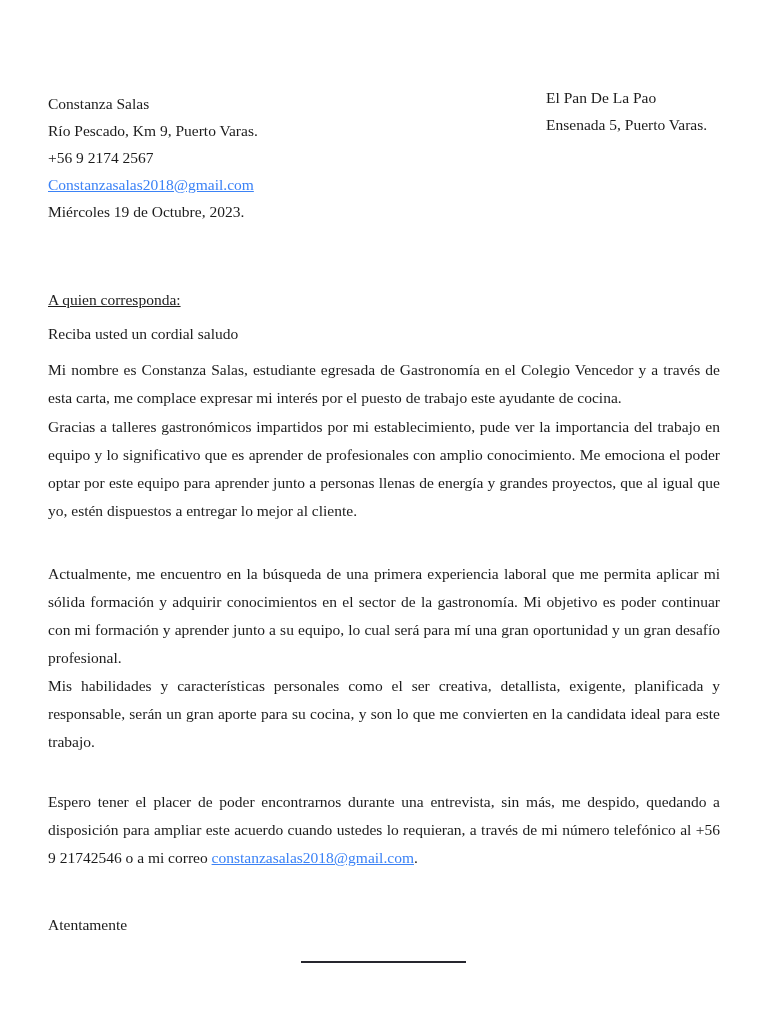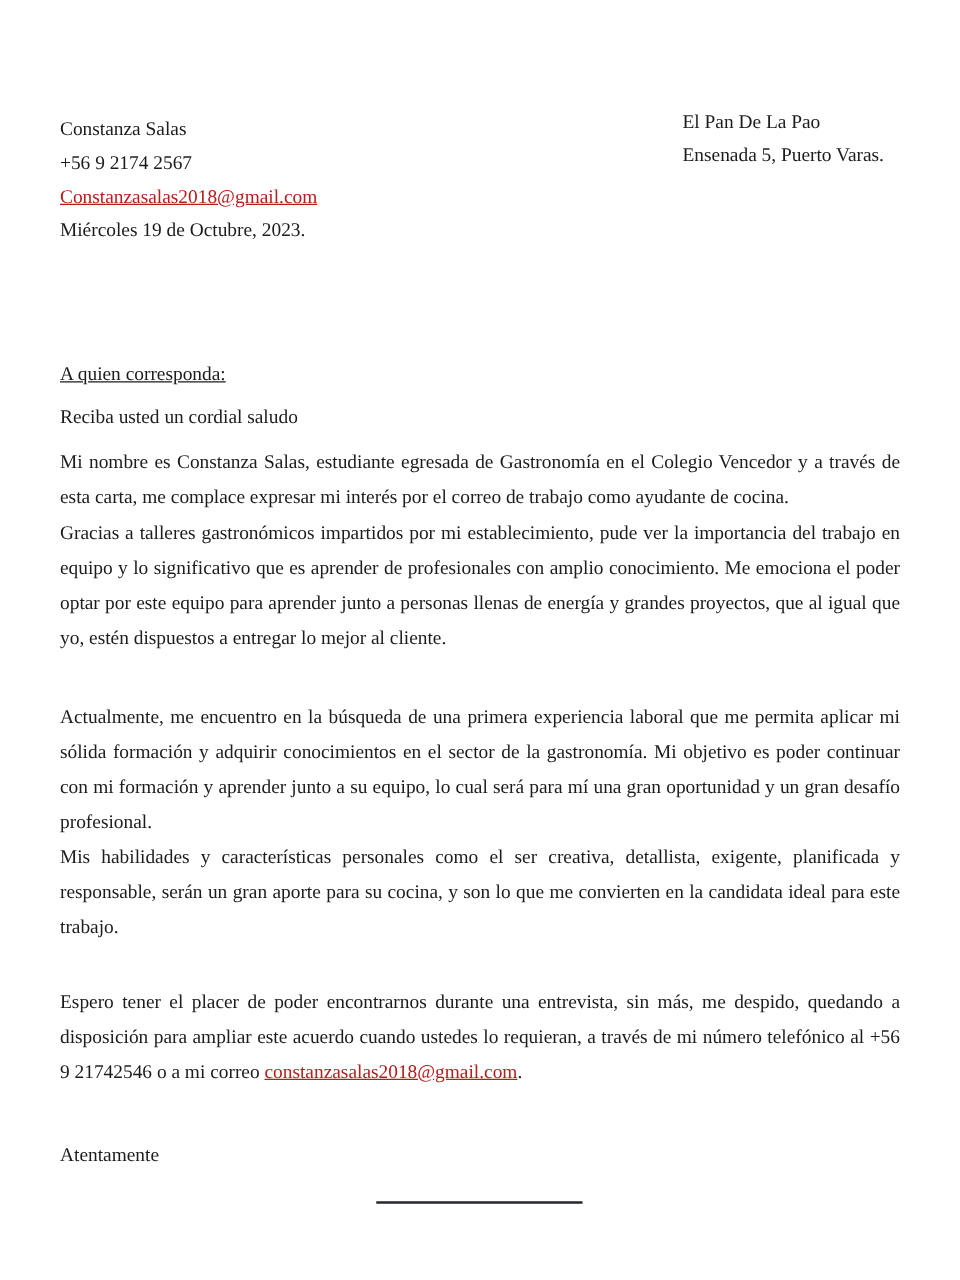--- a/index.html
+++ b/index.html
@@ -23,21 +23,21 @@
     top: 90px;
     line-height: 27px;
   }
   .recipient-block {
     position: absolute;
     left: 546px;
     top: 84px;
     line-height: 27px;
   }
   a.email-link {
-    color: #b91c1c;
+    color: #3b82f6;
     text-decoration: underline;
     cursor: pointer;
   }
   .content {
     position: absolute;
     left: 48px;
     top: 286px;
     width: 672px;
     line-height: 28px;
   }
@@ -64,35 +64,36 @@
     border-top: 2px solid #26262e;
   }
 </style>
 </head>
 <body>
 
 <div class="page">
 
   <div class="sender-block">
     <div>Constanza Salas</div>
+    <div>Río Pescado, Km 9, Puerto Varas.</div>
     <div>+56 9 2174 2567</div>
     <div><a class="email-link">Constanzasalas2018@gmail.com</a></div>
     <div>Miércoles 19 de Octubre, 2023.</div>
   </div>
 
   <div class="recipient-block">
     <div>El Pan De La Pao</div>
     <div>Ensenada 5, Puerto Varas.</div>
   </div>
 
   <div class="content">
     <div class="salutation">A quien corresponda:</div>
     <div class="greeting">Reciba usted un cordial saludo</div>
 
-    <p class="para p1">Mi nombre es Constanza Salas, estudiante egresada de Gastronomía en el Colegio Vencedor y a través de esta carta, me complace expresar mi interés por el correo de trabajo como ayudante de cocina.</p>
+    <p class="para p1">Mi nombre es Constanza Salas, estudiante egresada de Gastronomía en el Colegio Vencedor y a través de esta carta, me complace expresar mi interés por el puesto de trabajo este ayudante de cocina.</p>
     <p class="para p3">Gracias a talleres gastronómicos impartidos por mi establecimiento, pude ver la importancia del trabajo en equipo y lo significativo que es aprender de profesionales con amplio conocimiento. Me emociona el poder optar por este equipo para aprender junto a personas llenas de energía y grandes proyectos, que al igual que yo, estén dispuestos a entregar lo mejor al cliente.</p>
     <p class="para p2">Actualmente, me encuentro en la búsqueda de una primera experiencia laboral que me permita aplicar mi sólida formación y adquirir conocimientos en el sector de la gastronomía. Mi objetivo es poder continuar con mi formación y aprender junto a su equipo, lo cual será para mí una gran oportunidad y un gran desafío profesional.</p>
     <p class="para p4">Mis habilidades y características personales como el ser creativa, detallista, exigente, planificada y responsable, serán un gran aporte para su cocina, y son lo que me convierten en la candidata ideal para este trabajo.</p>
 
     <p class="para p5"><span>Espero tener el placer de poder encontrarnos durante una entrevista, sin más, me despido, quedando a disposición para ampliar este acuerdo cuando ustedes lo requieran, a través de mi número telefónico al +56 9 21742546 o a mi correo </span><a class="email-link">constanzasalas2018@gmail.com</a><span>.</span></p>
 
     <div class="signoff">Atentamente</div>
   </div>
 
   <div class="sig-line"></div>

